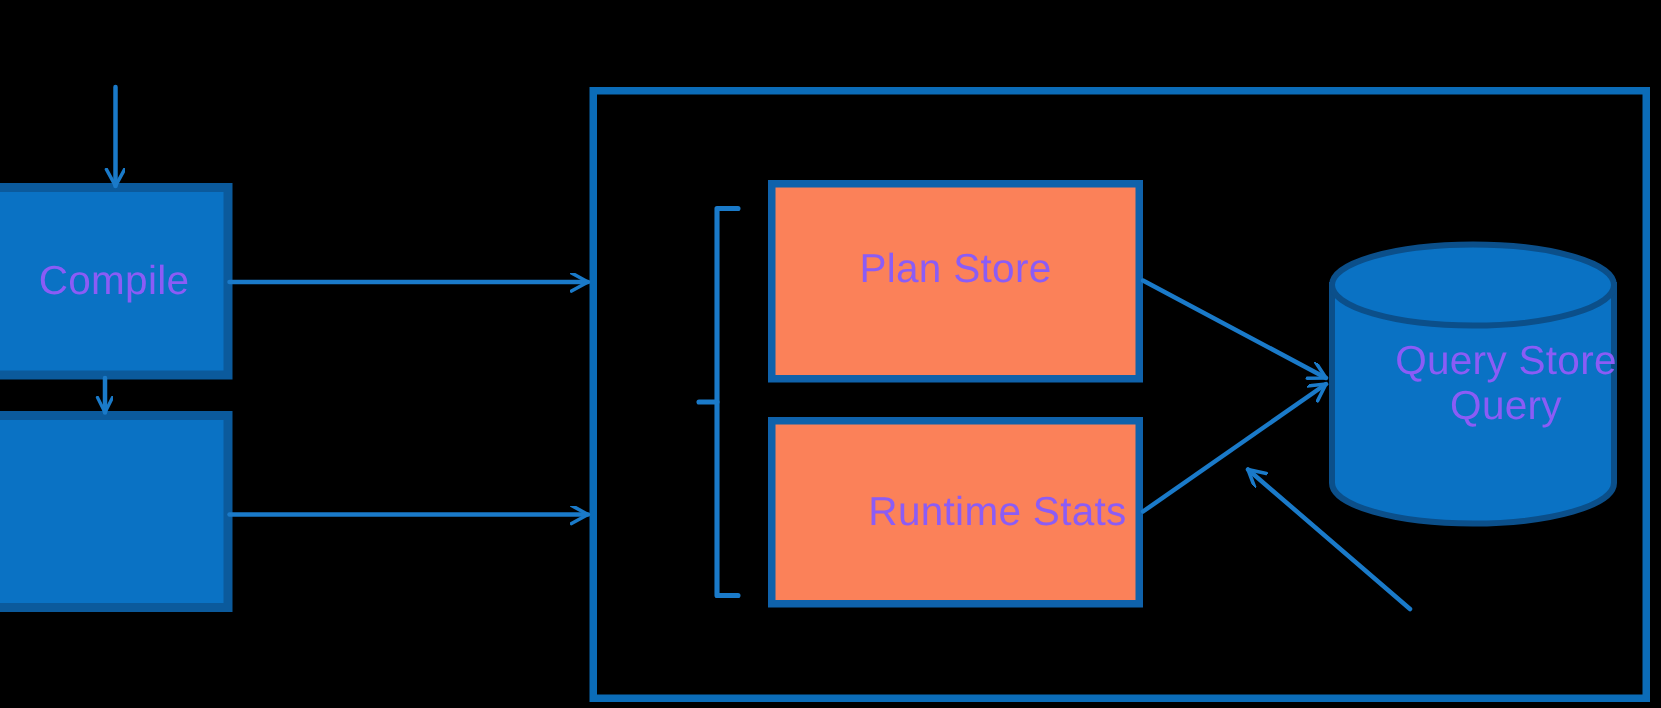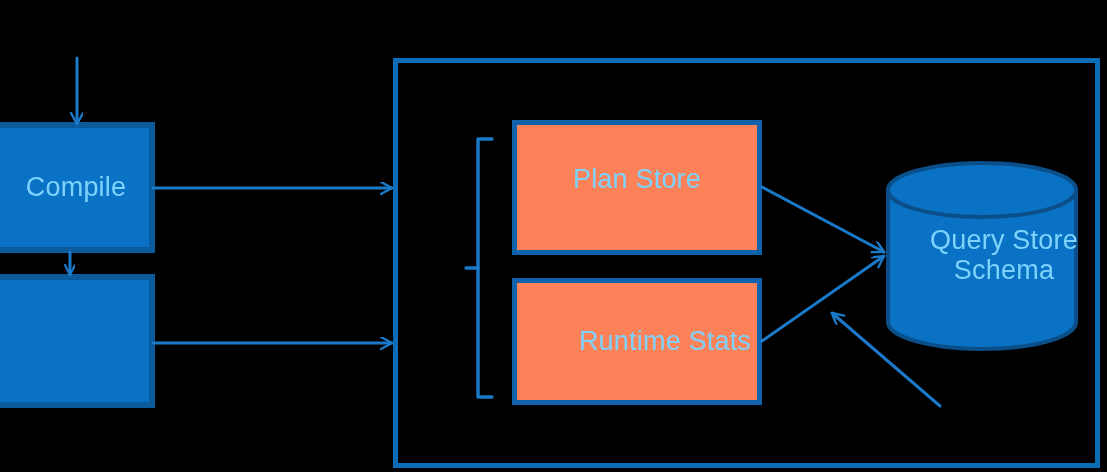--- a/index.html
+++ b/index.html
@@ -20,21 +20,21 @@
     left: 0;
     top: 0;
     width: 1107px;
     height: 472px;
   }
   .node-label {
     position: absolute;
     display: flex;
     align-items: center;
     justify-content: center;
-    color: #7dd3fc;
+    color: #8b5cf6;
     font-family: "Liberation Sans", sans-serif;
     font-weight: 400;
     text-align: center;
     pointer-events: none;
     line-height: 1.12;
     letter-spacing: 0.2px;
   }
   #lbl-compile  { left: 0px;   top: 125px; width: 152px; height: 125px; font-size: 27px; }
   #lbl-execute  { left: 0px;   top: 277px; width: 152px; height: 128px; font-size: 27px; }
   #lbl-plan     { left: 512px; top: 112px; width: 250px; height: 135px; font-size: 27px; }
@@ -92,17 +92,17 @@
       <line x1="940" y1="406" x2="832" y2="313" marker-end="url(#ah-open2)"></line>
     </g>
   </svg>
 
   <div class="node-label" id="lbl-compile">Compile</div>
   <div class="node-label" id="lbl-plan">Plan Store</div>
   <div class="node-label" id="lbl-runtime">Runtime Stats</div>
   <div class="node-label" id="lbl-schema">
     <div>
       <div>Query Store</div>
-      <div>Schema</div>
+      <div>Query</div>
     </div>
   </div>
 
 </div>
 
 </body></html>

